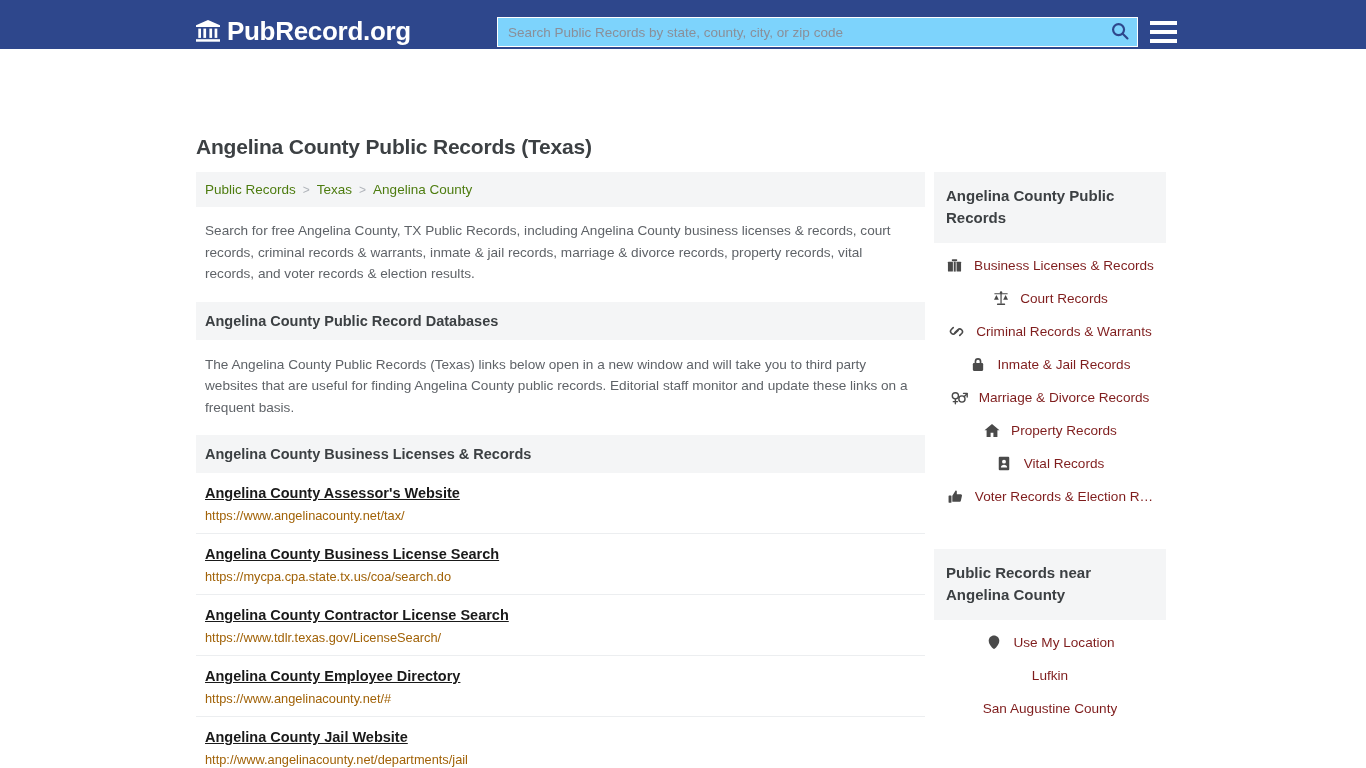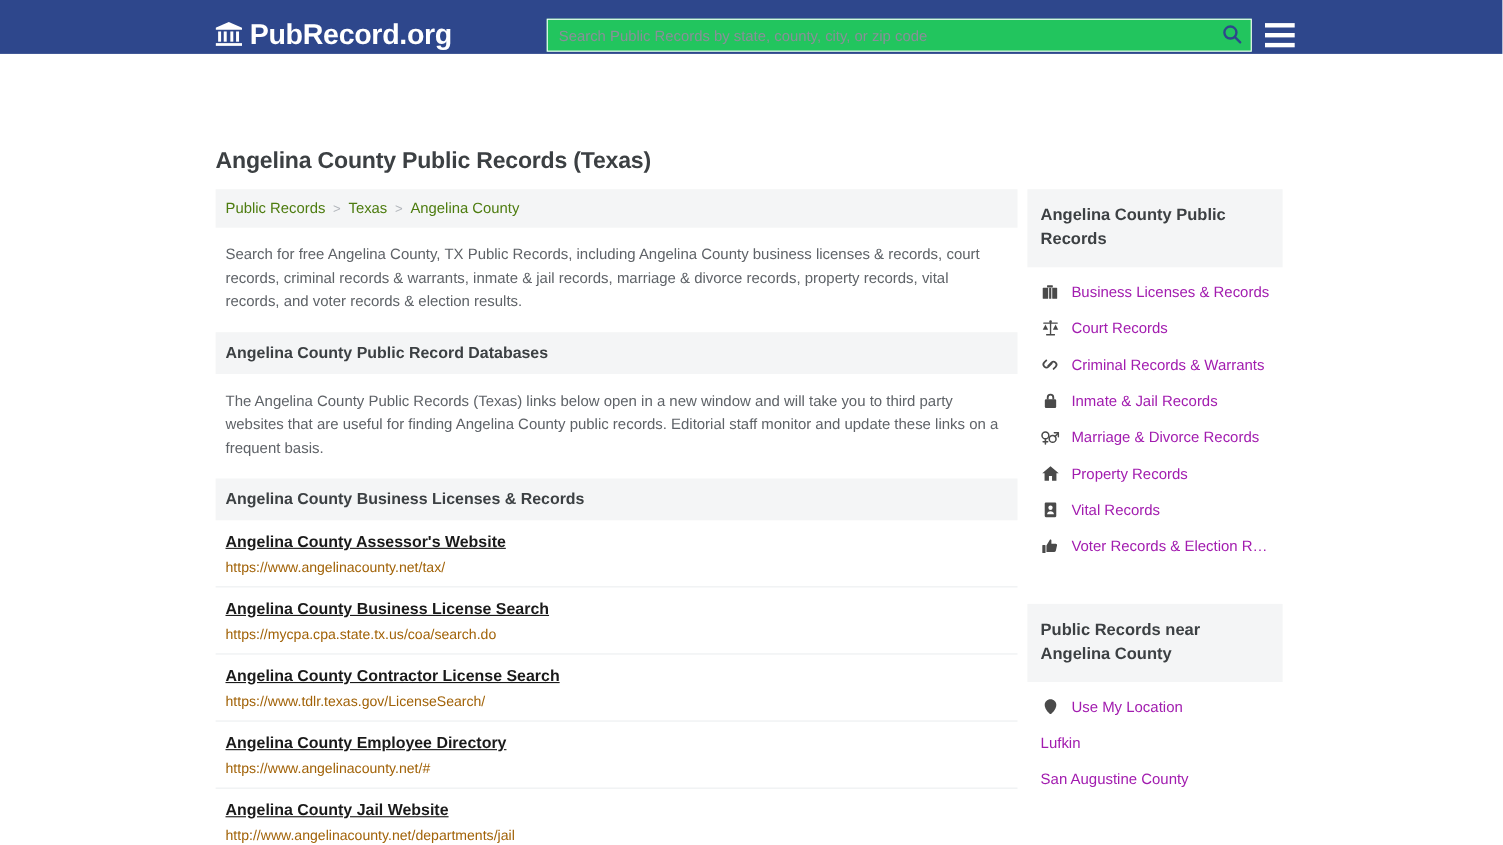--- a/index.html
+++ b/index.html
@@ -22,21 +22,21 @@
     position: absolute; left: 196px; top: 18px;
     display: flex; align-items: center; gap: 7px;
     color: #ffffff; font-size: 26px; font-weight: bold;
     letter-spacing: -0.3px; line-height: 1;
     text-decoration: none;
   }
   .brand .bank-icon { display: flex; align-items: center; }
   .search-wrap {
     position: absolute; left: 497px; top: 17px;
     width: 641px; height: 30px;
-    background: #22c55e;
+    background: #7dd3fc;
     display: flex; align-items: center;
     border: 1px solid #ffffff;
   }
   .search-input {
     flex: 1; height: 100%;
     border: none; outline: none;
     padding: 0 10px;
     font-family: "Liberation Sans", sans-serif;
     font-size: 13.5px; color: #333;
     background: transparent;
@@ -114,23 +114,23 @@
   .side-head {
     background: #f4f5f6;
     padding: 13px 12px 14px 12px;
     font-size: 15px; font-weight: bold; color: #3c4043;
     line-height: 22px;
   }
   .side-list { padding: 6px 0 10px 0; }
   .side-item {
     display: flex; align-items: center; gap: 11px;
     padding: 9px 12px 9px 12px;
-    font-size: 13.6px; color: #a21caf;
+    font-size: 13.6px; color: #7f1d1d;
     cursor: pointer;
-    white-space: nowrap; overflow: hidden;
+    white-space: nowrap; overflow: hidden; justify-content: center;
   }
   .side-item .ico {
     width: 17px; min-width: 17px;
     display: flex; align-items: center; justify-content: center;
     color: #4a4a4a;
   }
   .side-item .label { overflow: hidden; text-overflow: ellipsis; }
   .side-item.no-icon { padding-left: 12px; }
   .side-block-2 { margin-top: 26px; }
 </style>

